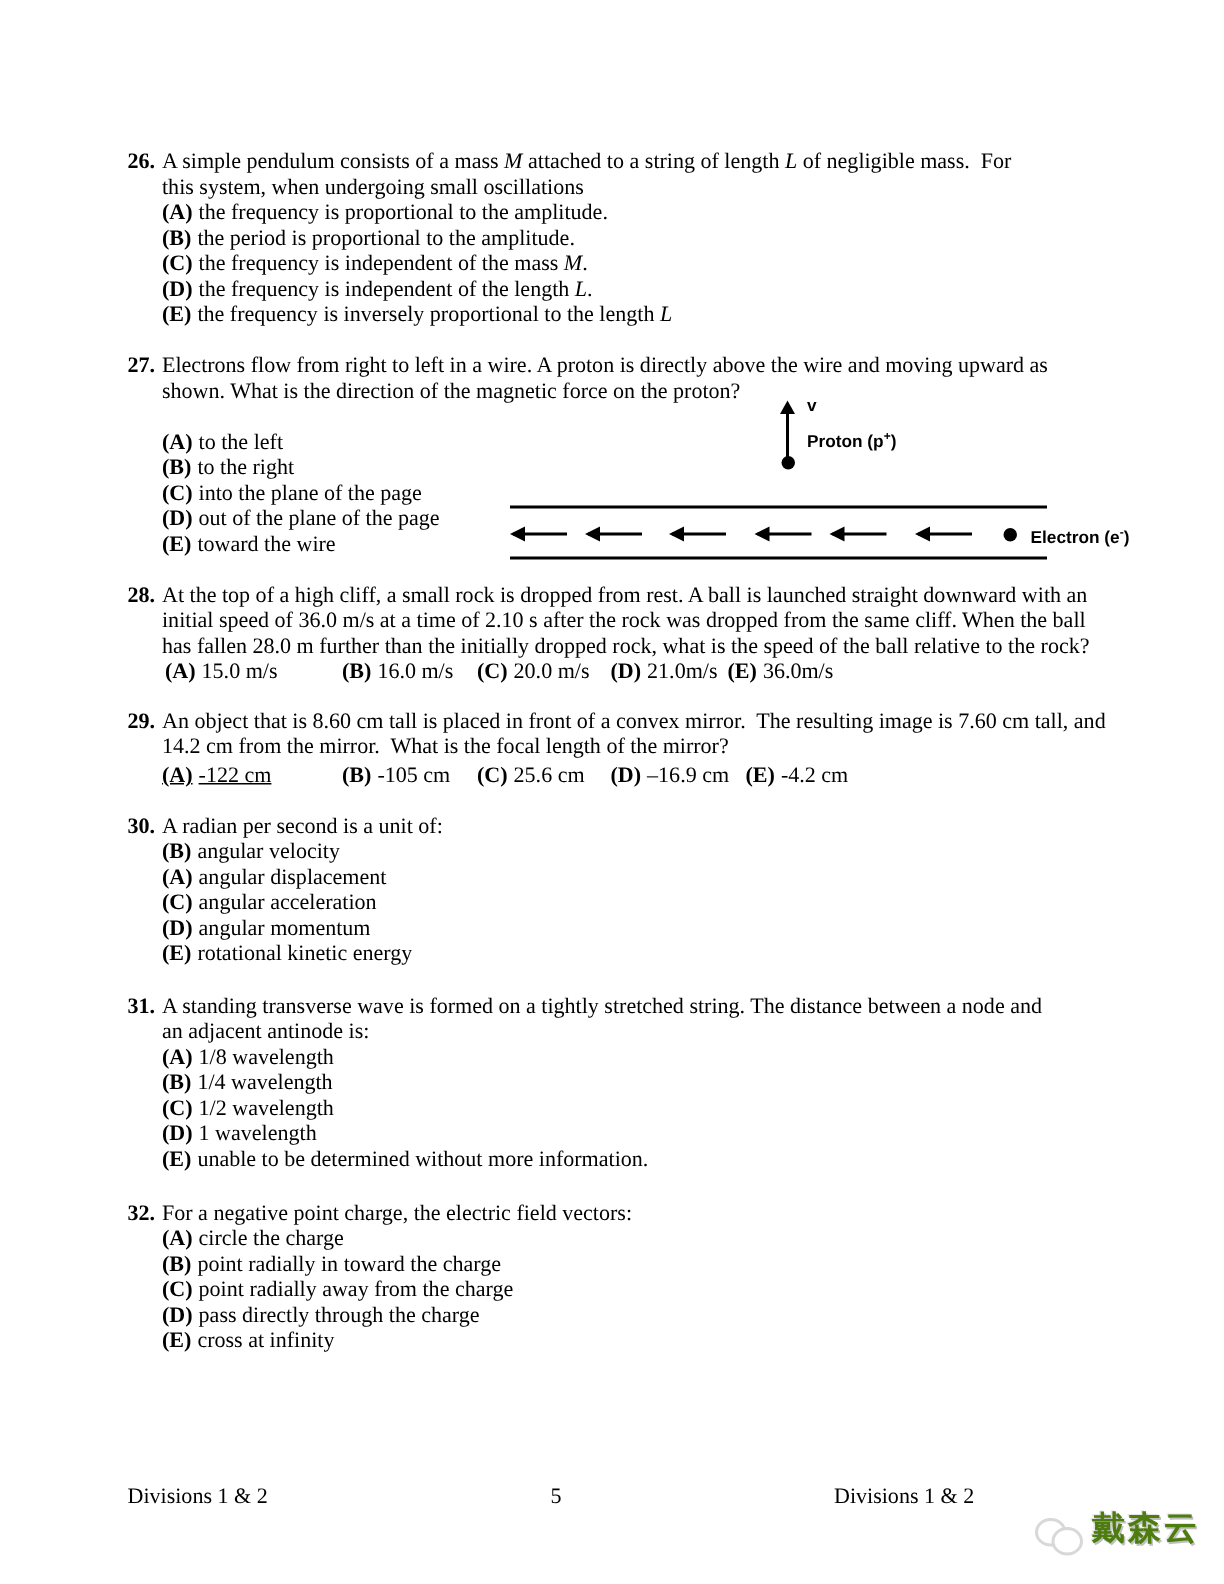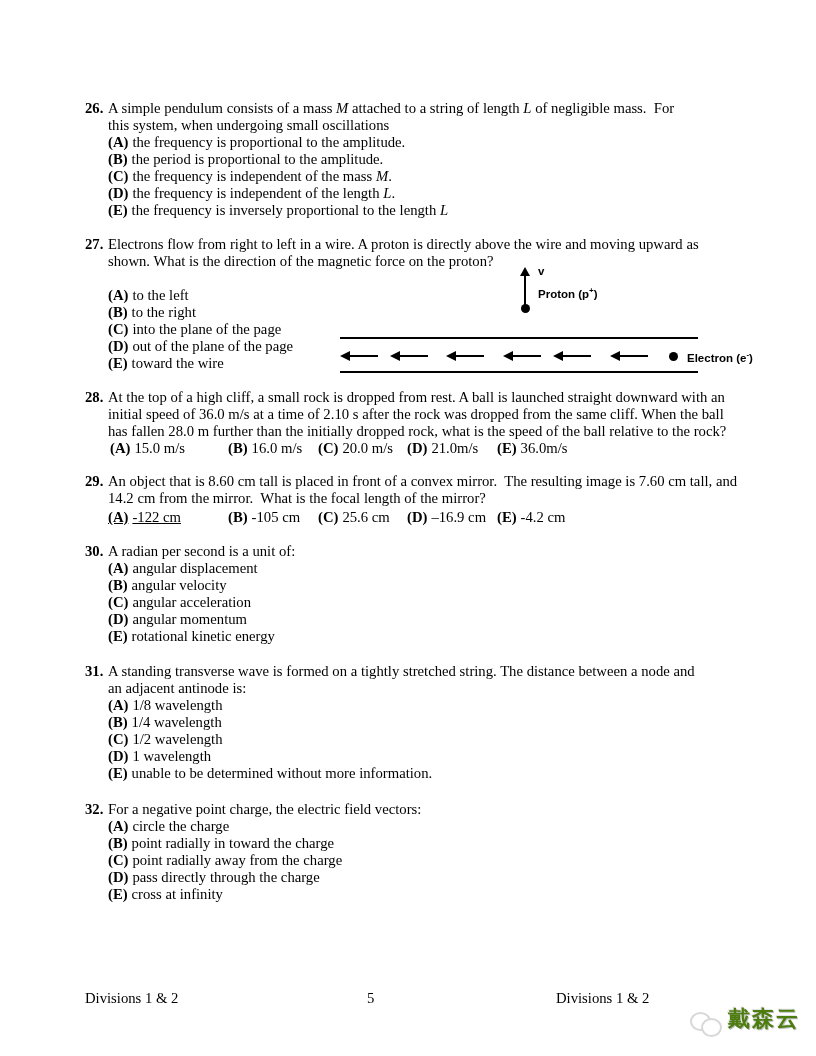--- a/index.html
+++ b/index.html
@@ -94,42 +94,42 @@
     <section class="q mb16">
       <b class="qnum">28.</b>
       <div class="line">At the top of a high cliff, a small rock is dropped from rest. A ball is launched straight downward with an</div>
       <div class="line">initial speed of 36.0 m/s at a time of 2.10 s after the rock was dropped from the same cliff. When the ball</div>
       <div class="line">has fallen 28.0 m further than the initially dropped rock, what is the speed of the ball relative to the rock?</div>
       <div class="optrow">
         <span class="aopt" style="left:2px;"><b class="lbl">(A)</b><span>15.0 m/s</span></span>
         <span class="aopt" style="left:120px;"><b class="lbl">(B)</b><span>16.0 m/s</span></span>
         <span class="aopt" style="left:210px;"><b class="lbl">(C)</b><span>20.0 m/s</span></span>
         <span class="aopt" style="left:299px;"><b class="lbl">(D)</b><span>21.0m/s</span></span>
-        <span class="aopt" style="left:389px;"><b class="lbl">(E)</b><span>36.0m/s</span></span>
+        <span class="aopt" style="left:377px;"><b class="lbl">(E)</b><span>36.0m/s</span></span>
       </div>
     </section>
 
     <section class="q mb17">
       <b class="qnum">29.</b>
       <div class="line">An object that is 8.60 cm tall is placed in front of a convex mirror.  The resulting image is 7.60 cm tall, and</div>
       <div class="line">14.2 cm from the mirror.  What is the focal length of the mirror?</div>
       <div class="optrow" style="margin-top:2px;">
         <span class="aopt" style="left:0px;text-decoration:underline;"><b class="lbl">(A)</b><span>-122 cm</span></span>
         <span class="aopt" style="left:120px;"><b class="lbl">(B)</b><span>-105 cm</span></span>
         <span class="aopt" style="left:210px;"><b class="lbl">(C)</b><span>25.6 cm</span></span>
         <span class="aopt" style="left:299px;"><b class="lbl">(D)</b><span>–16.9 cm</span></span>
         <span class="aopt" style="left:389px;"><b class="lbl">(E)</b><span>-4.2 cm</span></span>
       </div>
     </section>
 
     <section class="q mb18">
       <b class="qnum">30.</b>
       <div class="line">A radian per second is a unit of:</div>
+      <div class="opt"><b class="lbl">(B)</b><span>angular velocity</span></div>
       <div class="opt"><b class="lbl">(A)</b><span>angular displacement</span></div>
-      <div class="opt"><b class="lbl">(B)</b><span>angular velocity</span></div>
       <div class="opt"><b class="lbl">(C)</b><span>angular acceleration</span></div>
       <div class="opt"><b class="lbl">(D)</b><span>angular momentum</span></div>
       <div class="opt"><b class="lbl">(E)</b><span>rotational kinetic energy</span></div>
     </section>
 
     <section class="q mb19">
       <b class="qnum">31.</b>
       <div class="line">A standing transverse wave is formed on a tightly stretched string. The distance between a node and</div>
       <div class="line">an adjacent antinode is:</div>
       <div class="opt"><b class="lbl">(A)</b><span>1/8 wavelength</span></div>

